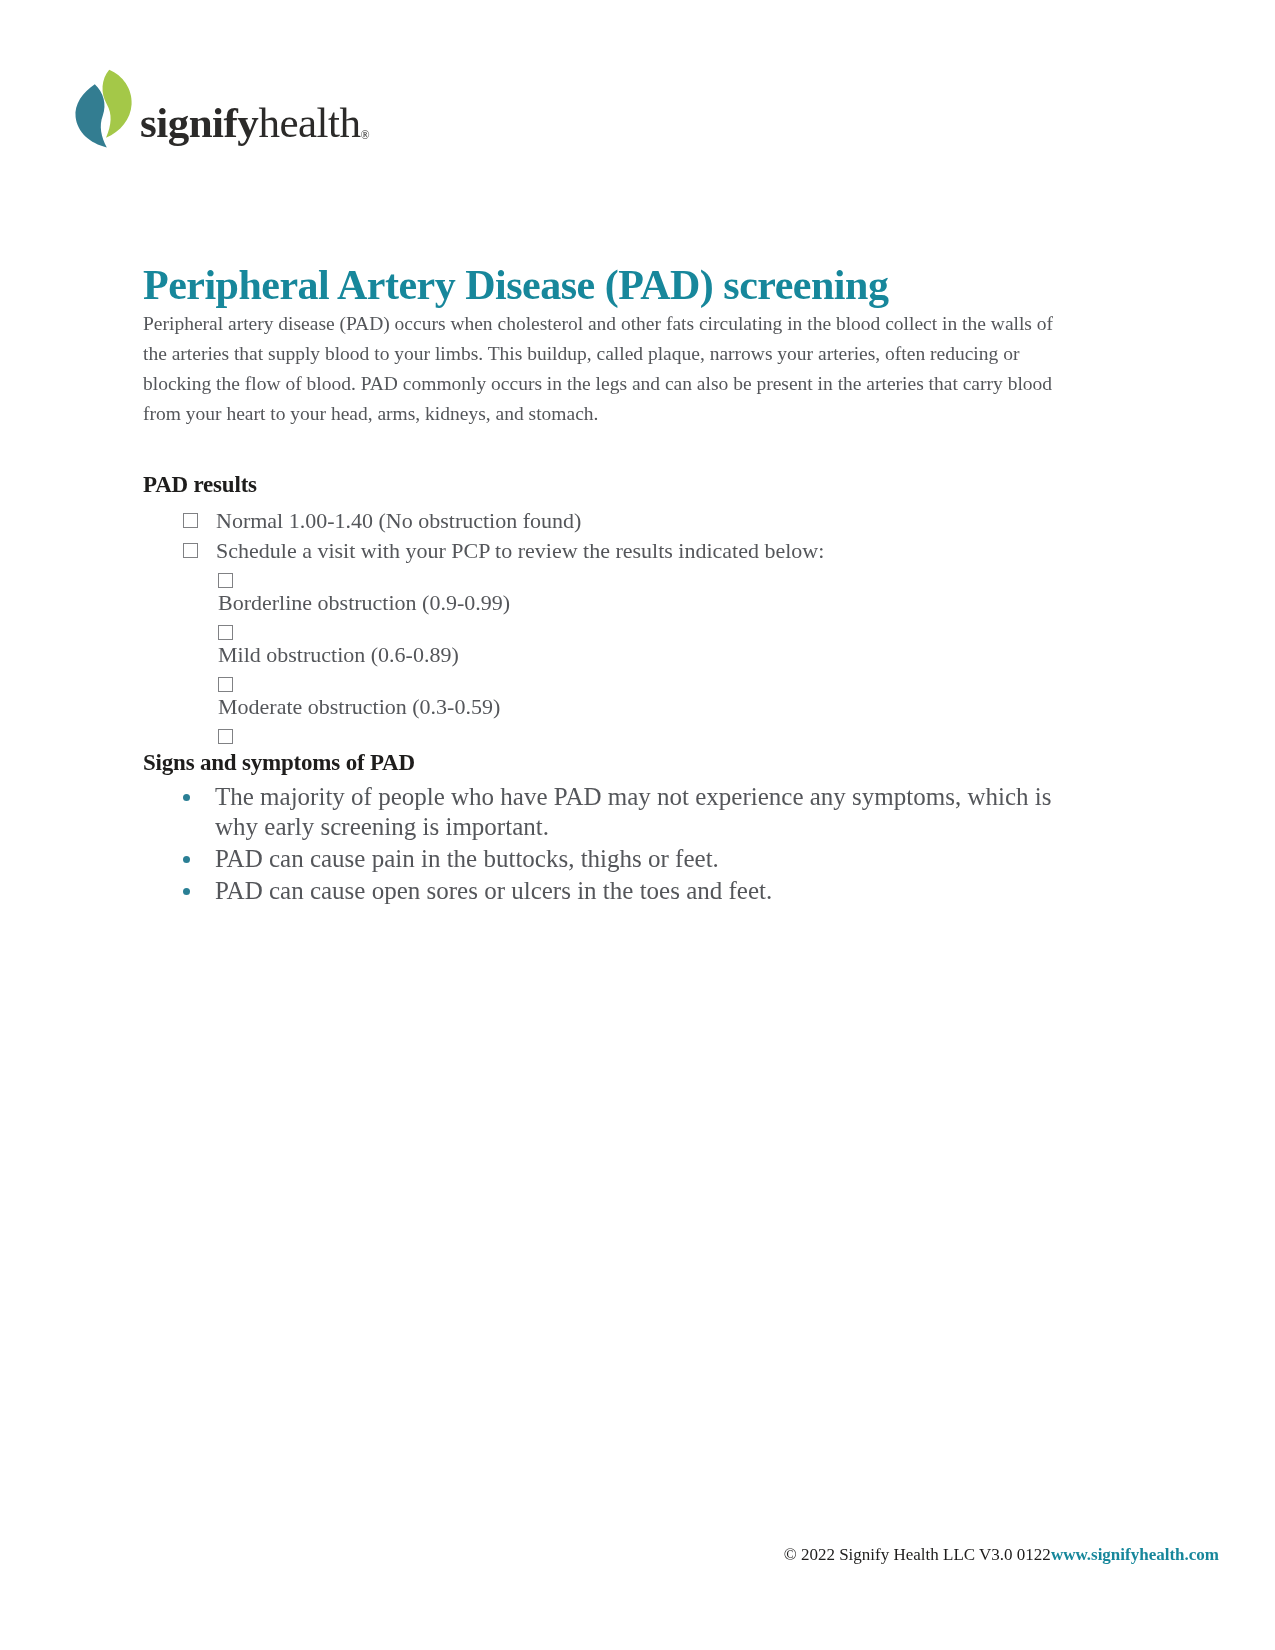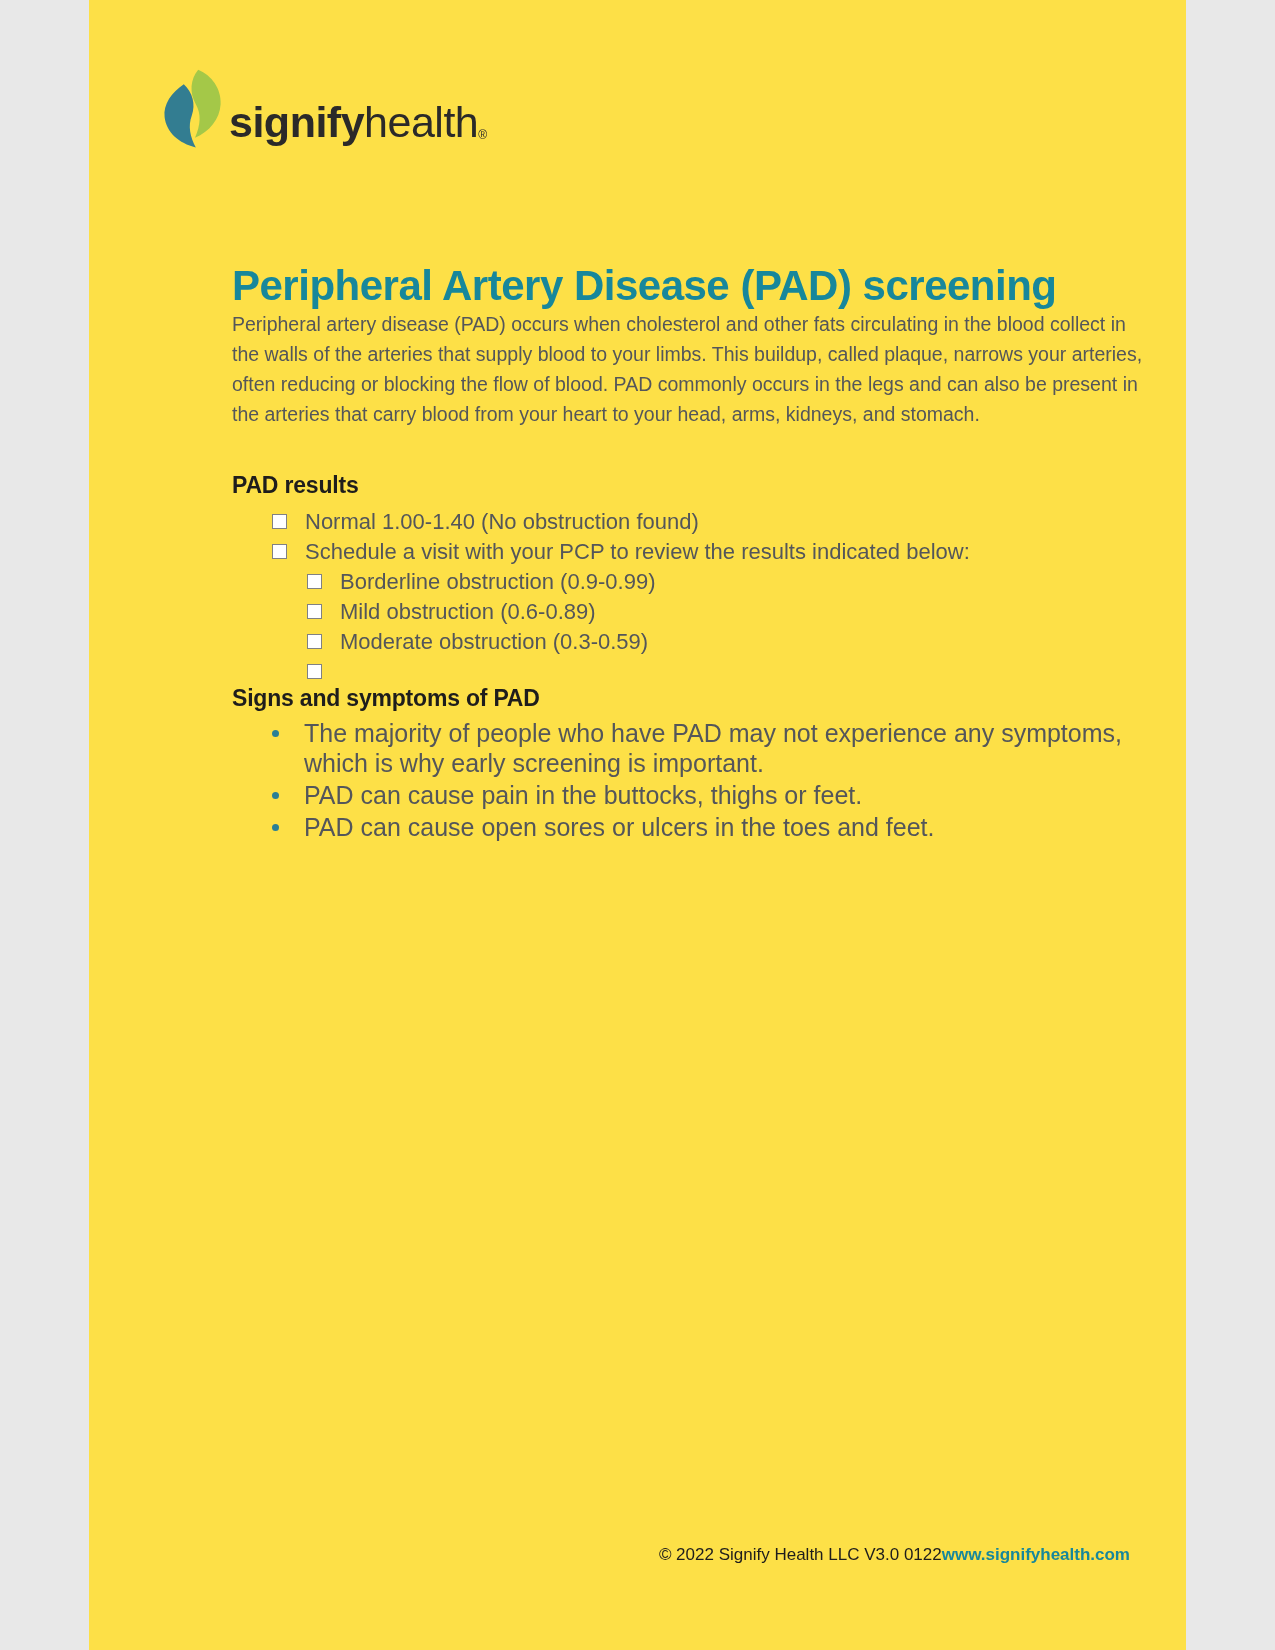--- a/index.html
+++ b/index.html
@@ -1,25 +1,26 @@
 <!DOCTYPE html>
 <html><head>
 <meta charset="utf-8">
 <style>
   * { margin: 0; padding: 0; box-sizing: border-box; }
   html, body { background: #e8e8e8; }
   body { font-family: "Liberation Sans", "DejaVu Sans", sans-serif; }
 
   .page {
     position: relative;
-    width: 1097px;
+    width: 1275px;
     height: 1650px;
     margin: 0 auto;
-    background: #fde047;
+    background: #ffffff;
     overflow: hidden;
+    font-family: Liberation Serif, serif;
   }
 
   
   .logo {
     position: absolute;
     left: 66px;
     top: 58px;
     display: flex;
     align-items: center;
   }
@@ -71,21 +72,21 @@
     letter-spacing: -0.2px;
   }
 
   
   .checklist { margin-top: 8px; }
   .check-item {
     display: flex;
     align-items: flex-start;
     padding-left: 40px;
   }
-  .check-item.level-2 { padding-left: 75px; }
+  .check-item.level-2 { padding-left: 75px; flex-direction: column; }
   .checkbox {
     flex: 0 0 auto;
     width: 15px;
     height: 15px;
     border: 1.6px solid #808184;
     background: #ffffff;
     margin-top: 7px;
     margin-right: 18px;
     cursor: pointer;
   }

